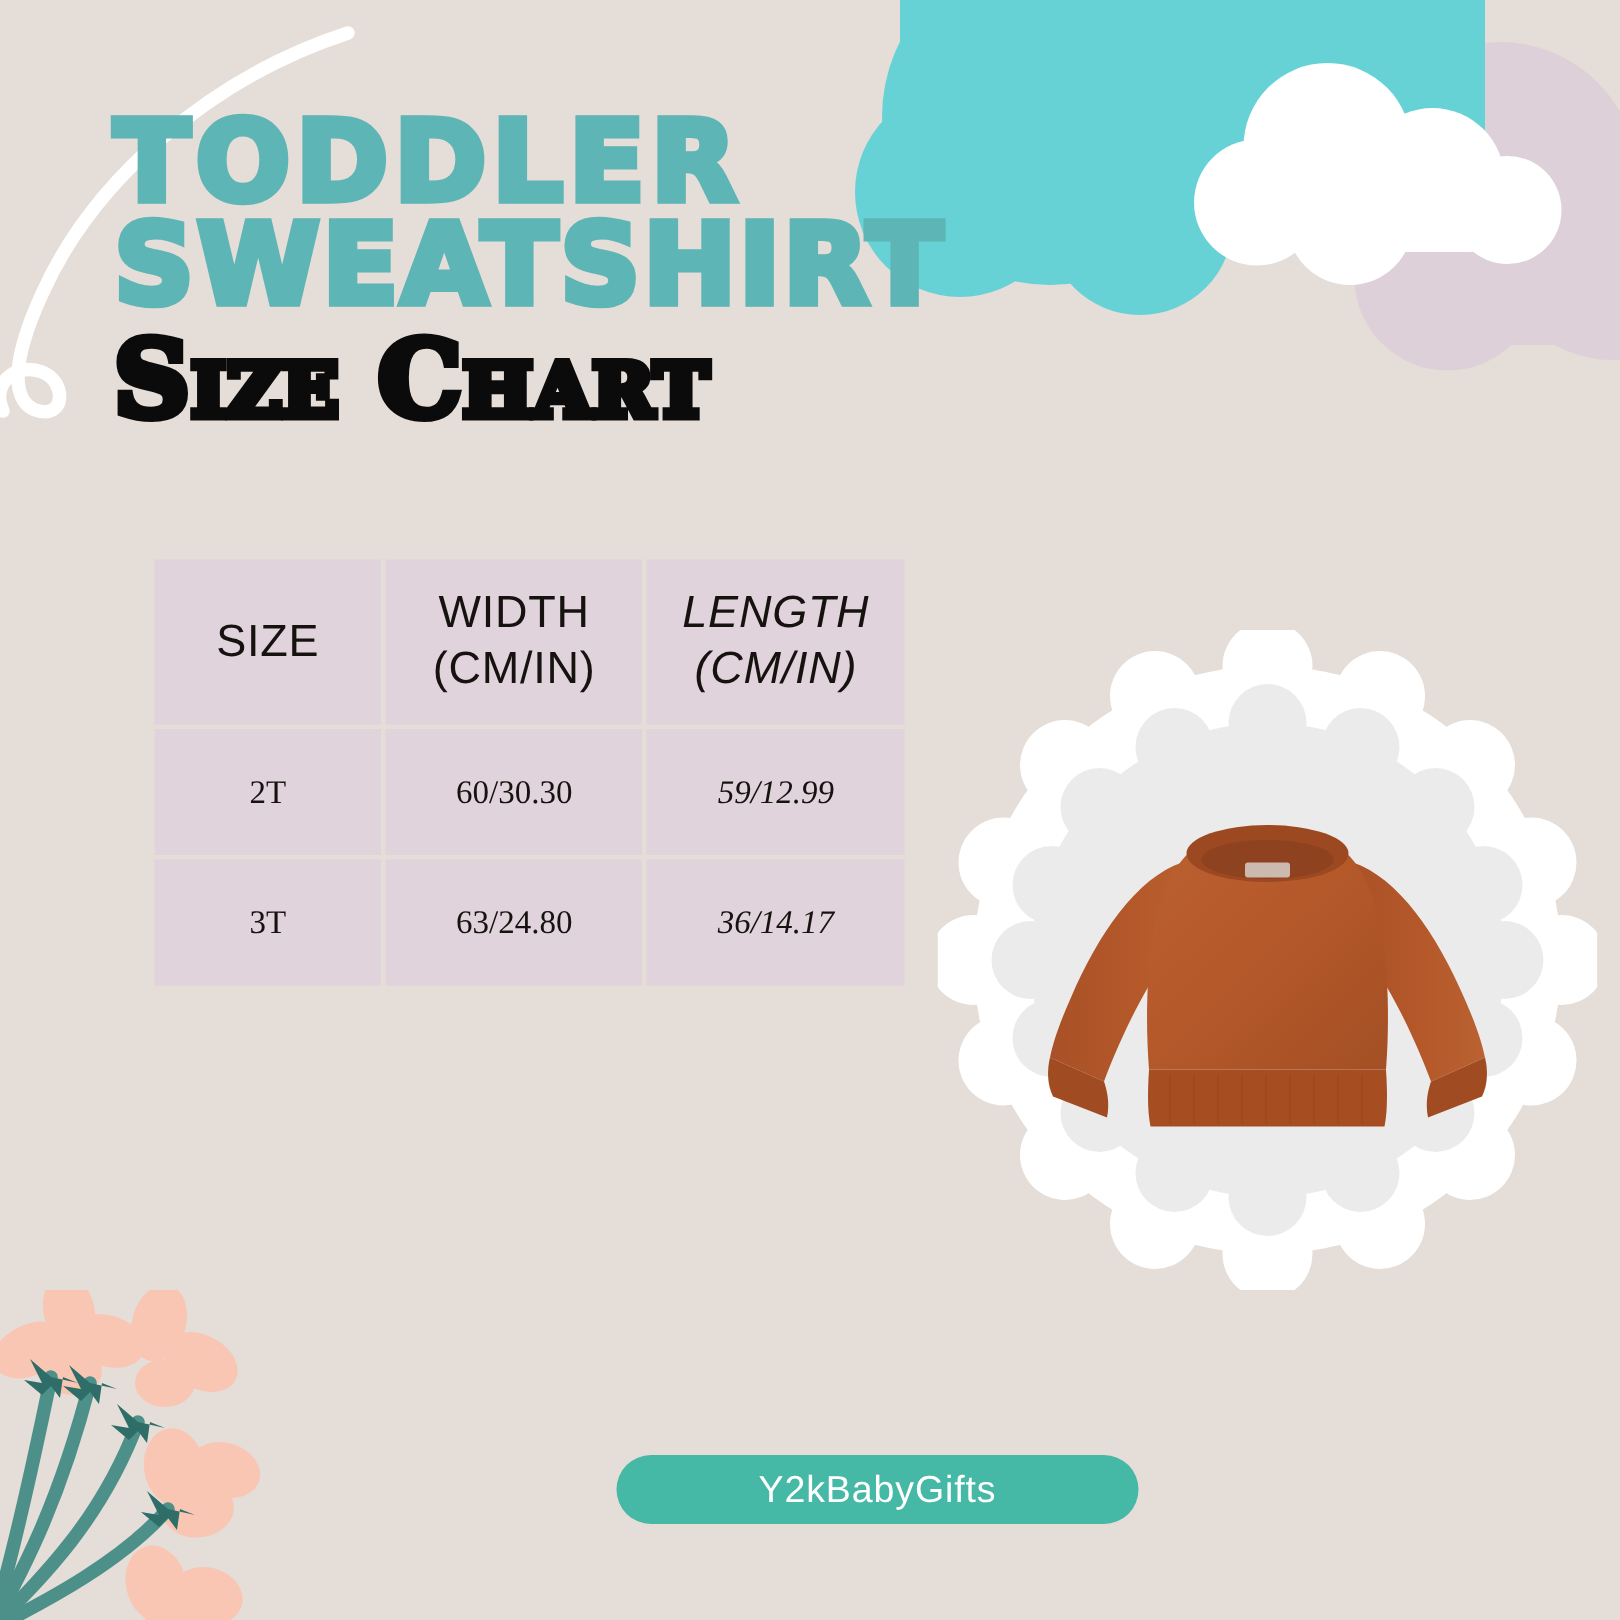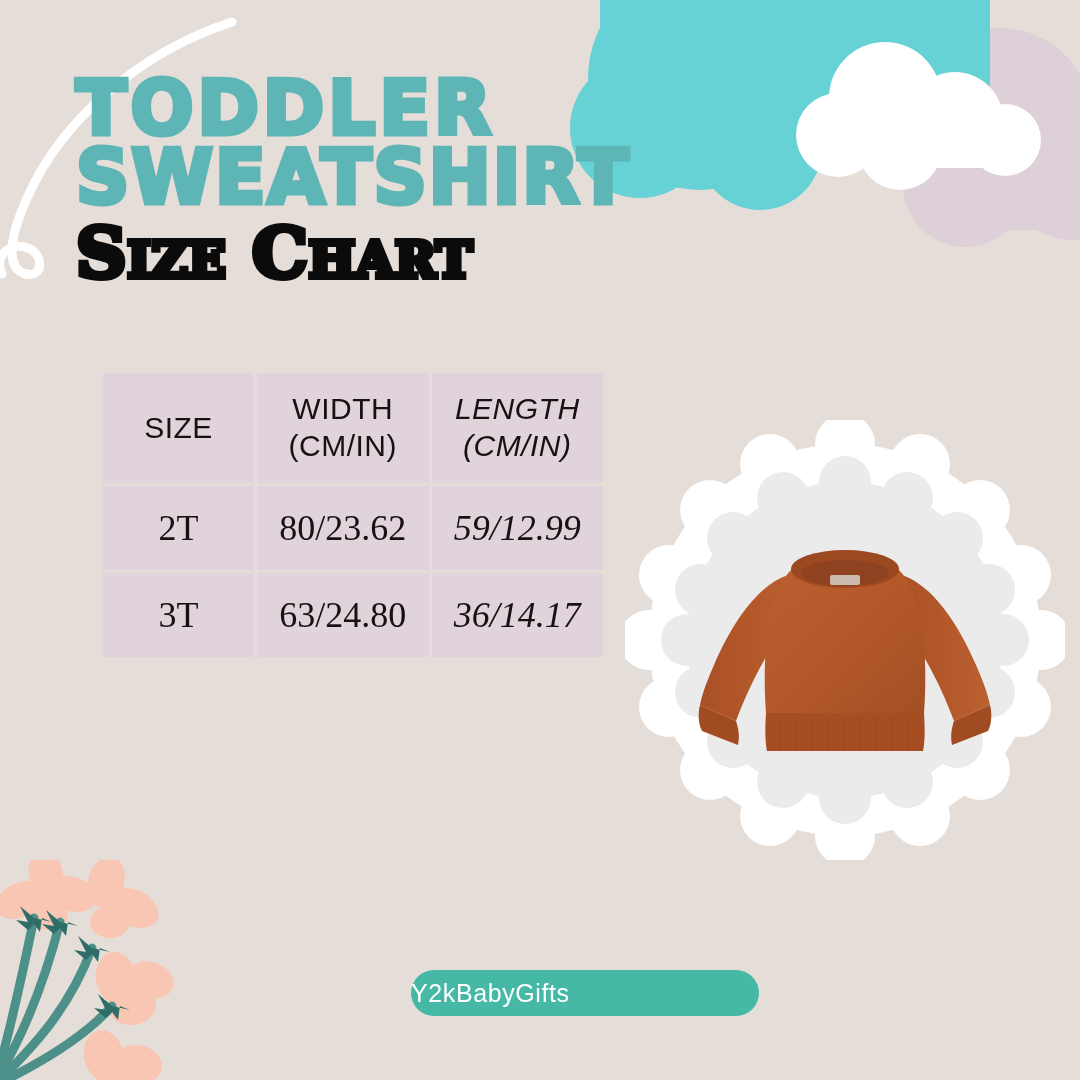--- a/index.html
+++ b/index.html
@@ -79,21 +79,21 @@
     width: 506px;
     border-collapse: separate;
     border-spacing: 3px;
   }
   .size-table td {
     background: #E0D3DB;
     color: #16120F;
     text-align: center;
     vertical-align: middle;
     font-family: "Liberation Serif", serif;
-    font-size: 36px;
+    font-size: 22px;
     padding: 0;
     height: 84px;
   }
   .size-table td.col-size { width: 152px; }
   .size-table td.col-w    { width: 172px; text-align: center; }
   .size-table td.col-l    { width: 172px; font-style: italic; }
 
   .size-table tr.header-row td {
     height: 110px;
     font-family: "Liberation Sans", sans-serif;
@@ -139,20 +139,21 @@
   .footer-pill {
     position: absolute;
     left: 411px;
     top: 970px;
     width: 348px;
     height: 46px;
     background: #45B8A6;
     border-radius: 23px;
     display: flex;
     align-items: center;
+    justify-content: center;
   }
   .footer-pill-label {
     color: #FFFFFF;
     font-family: "Liberation Sans", sans-serif;
     font-size: 25px;
     letter-spacing: 0.6px;
   }
 </style>
 </head>
 <body>
@@ -206,21 +207,21 @@
           <span class="hdr-stack">(CM/IN)</span>
         </td>
         <td class="col-l">
           <span class="hdr-stack">LENGTH</span>
           <span class="hdr-stack">(CM/IN)</span>
         </td>
       </tr>
 
       <tr>
         <td class="col-size">2T</td>
-        <td class="col-w">80/23.62</td>
+        <td class="col-w">60/30.30</td>
         <td class="col-l">59/12.99</td>
       </tr>
       <tr>
         <td class="col-size">3T</td>
         <td class="col-w">63/24.80</td>
         <td class="col-l">36/14.17</td>
       </tr>
     </tbody>
   </table>
 

